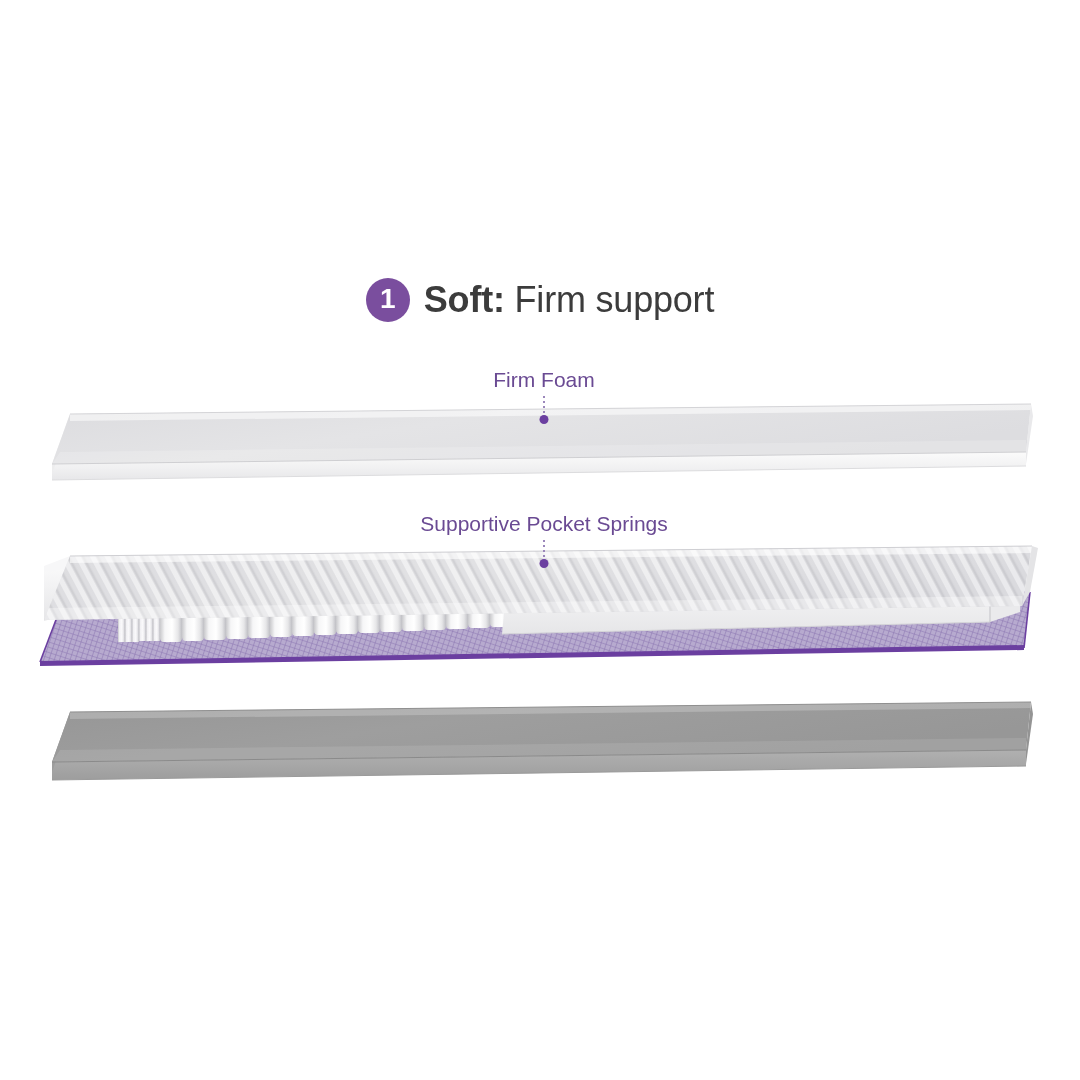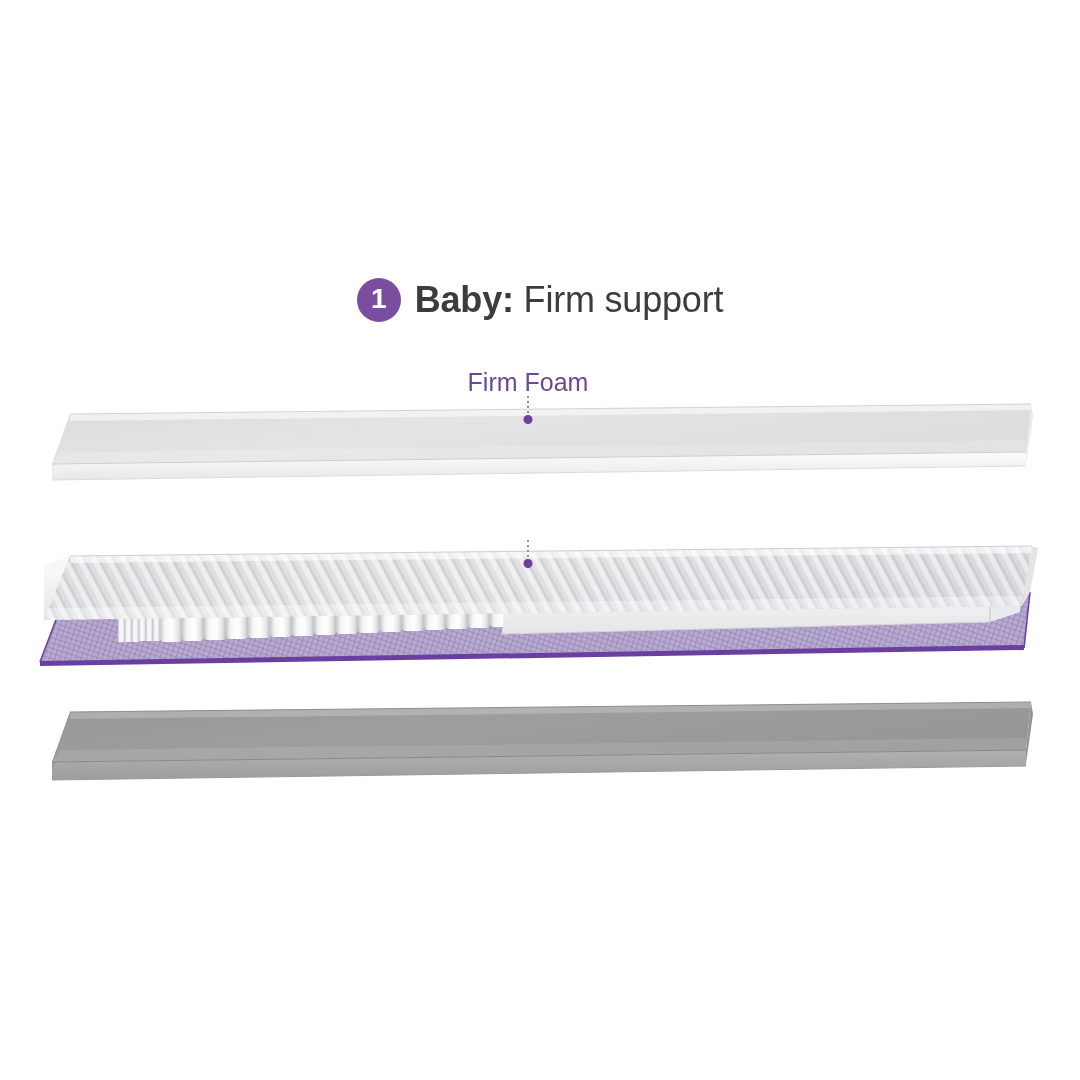--- a/index.html
+++ b/index.html
@@ -62,24 +62,24 @@
     font-weight: bold;
   }
   #title-text .light {
     font-weight: normal;
   }
 
   
   .callout {
     position: absolute;
     width: 600px;
-    left: 228px;
+    left: 244px;
     text-align: center;
     color: #6a4a93;
-    font-size: 25px;
+    font-size: 21px;
     white-space: nowrap;
   }
   .callout .leader {
     position: absolute;
     left: 50%;
     transform: translateX(-50%);
     top: 28px;
     width: 2px;
     height: 20px;
     background-image: linear-gradient(#9b87bb 0 45%, rgba(255,255,255,0) 45% 100%);
@@ -281,28 +281,29 @@
       </g>
       <polyline points="70,712 1031,702" stroke="#8f8f8f" stroke-width="1" fill="none"></polyline>
       <polyline points="52,762 1026,750" stroke="#8a8a8a" stroke-width="1" fill="none"></polyline>
       <polyline points="52,780 1026,766" stroke="#9a9a9a" stroke-width="1" fill="none"></polyline>
     </g>
   </svg>
 
   <div id="title-row">
     <div id="badge">1</div>
     <div id="title-text">
-      <span class="strong">Baby:</span>
+      <span class="strong">Soft:</span>
       <span class="light">Firm support</span>
     </div>
   </div>
 
   <div class="callout" id="callout-firm">
     <span>Firm Foam</span>
     <span class="leader"></span>
   </div>
 
   <div class="callout" id="callout-spr">
+    <span>Supportive Pocket Springs</span>
     <span class="leader"></span>
   </div>
 
 
 </div>
 
 </body></html>

